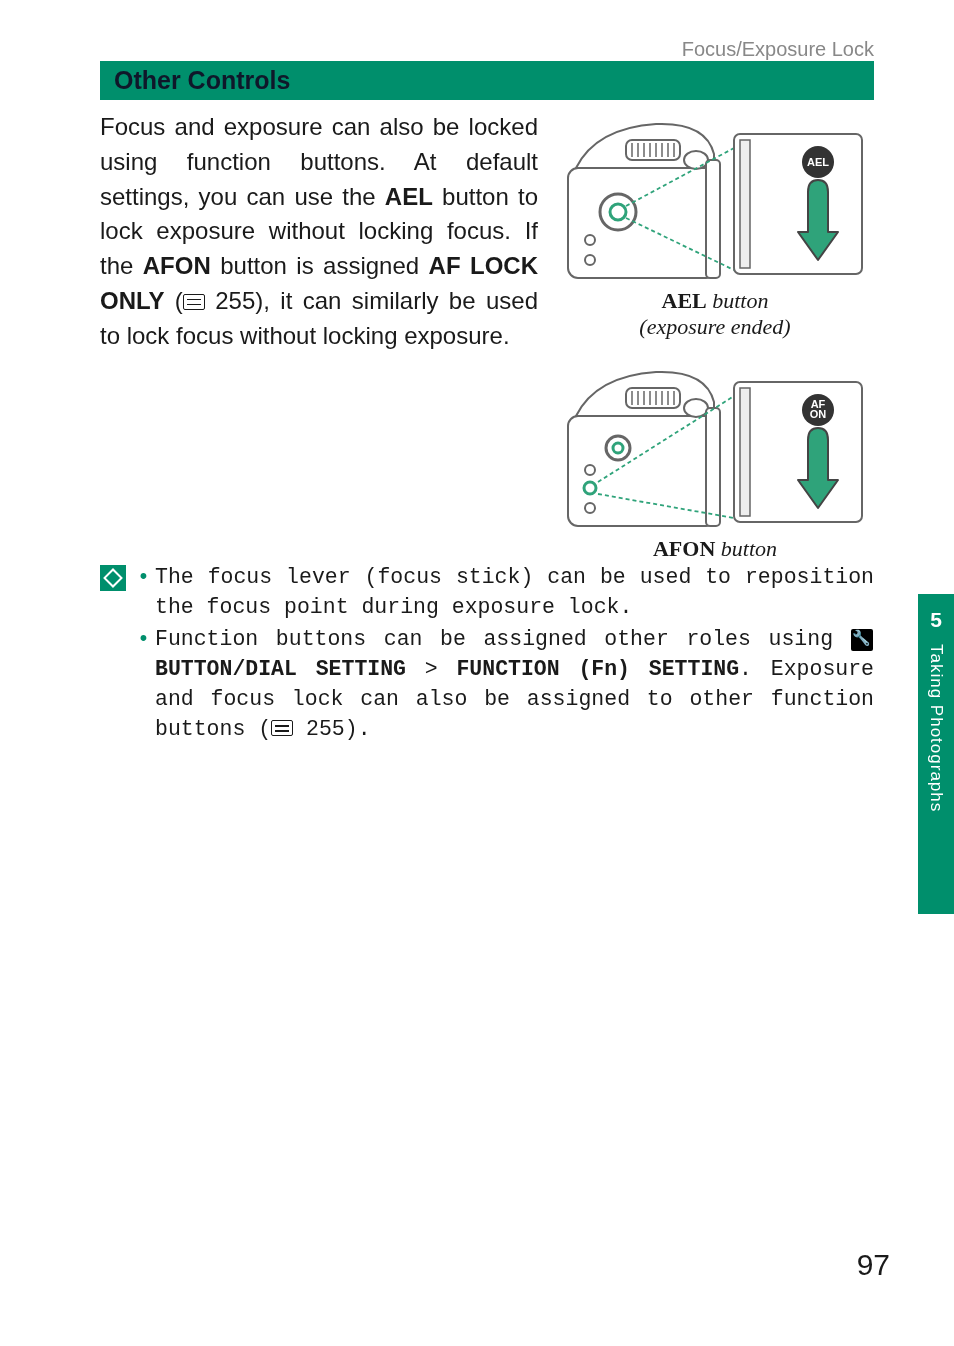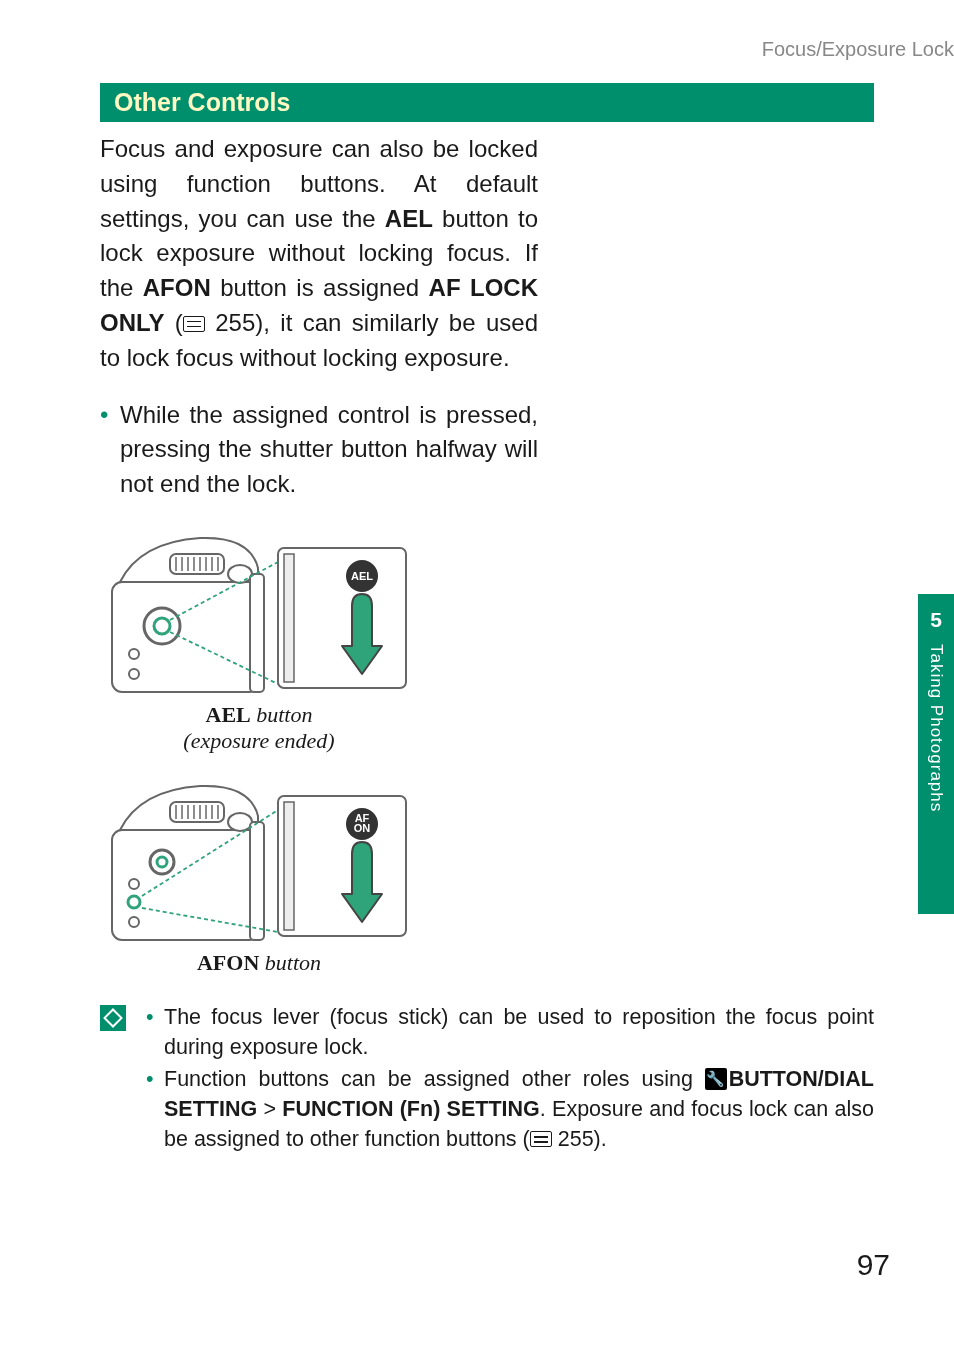--- a/index.html
+++ b/index.html
@@ -14,36 +14,35 @@
   .page {
     position: relative;
     width: 100%;
     height: 100%;
     padding: 38px 0 0 100px;
   }
   .running-head {
     text-align: right;
     color: #888;
     font-size: 20px;
-    margin-bottom: 22px;
+    padding-right: 80px;
   }
   .section-bar {
     background: #008f6c;
-    color: #fef9c3;
+    color: #0f172a;
     font-weight: 700;
     font-size: 25px;
     padding: 5px 14px;
     width: 774px;
   }
   .main-row {
     display: flex;
     width: 774px;
     margin-top: 10px;
     gap: 18px;
-    flex-direction: column;
   }
   .text-col {
     width: 438px;
     font-size: 24px;
     line-height: 1.45;
     text-align: justify;
   }
   .text-col .intro b { font-weight: 700; }
   .page-icon {
     display: inline-block;
@@ -113,26 +112,26 @@
   .caption {
     text-align: center;
     font-size: 22px;
     margin-top: 2px;
     font-family: Liberation Serif, serif;
   }
   .caption b { font-weight: 700; }
   .caption i { font-style: italic; }
 
   .notes {
-    margin-top: 26px;
     width: 774px;
     display: flex;
-    gap: 20px;
+    gap: 11px;
     font-size: 21.5px;
     line-height: 1.4;
+    font-family: Liberation Mono, monospace;
   }
   .diamond-badge {
     width: 26px;
     height: 26px;
     background: #008f6c;
     color: #fff;
     display: flex;
     align-items: center;
     justify-content: center;
     flex-shrink: 0;
@@ -211,23 +210,20 @@
 
   <div class="section-bar">Other Controls</div>
 
   <div class="main-row">
     <div class="text-col">
       <p class="intro">
         <span>Focus and exposure can also be locked using function buttons. At default settings, you can use the </span><b>AEL</b><span> button to lock exposure without locking focus. If the </span><b>AFON</b><span> button is assigned </span><b>AF LOCK ONLY</b><span> (</span><span class="page-icon"></span><span> 255), it can similarly be used to lock focus without locking exposure.</span>
       </p>
 
       <ul class="bullets">
-        <li>
-          <span>While the assigned control is pressed, pressing the shutter button halfway will not end the lock.</span>
-        </li>
       </ul>
     </div>
 
     <div class="img-col">
 
       <svg class="illus" viewBox="0 0 318 176">
 
         <g>
           <rect class="cam-stroke" x="12" y="58" width="148" height="110" rx="10"></rect>
           <path class="cam-stroke" d="M20 58 Q40 18 100 14 Q150 12 158 44 L158 58 Z"></path>

